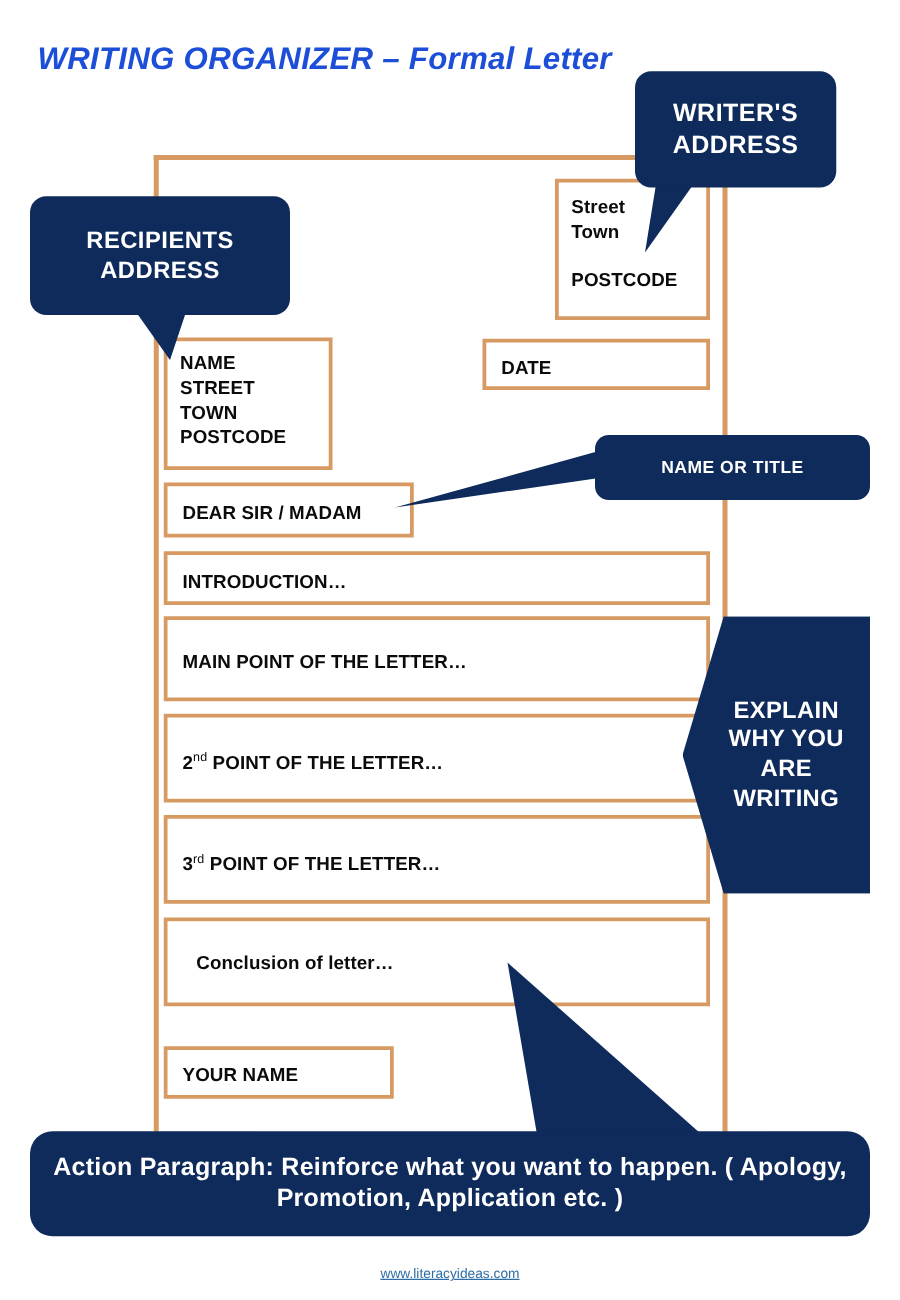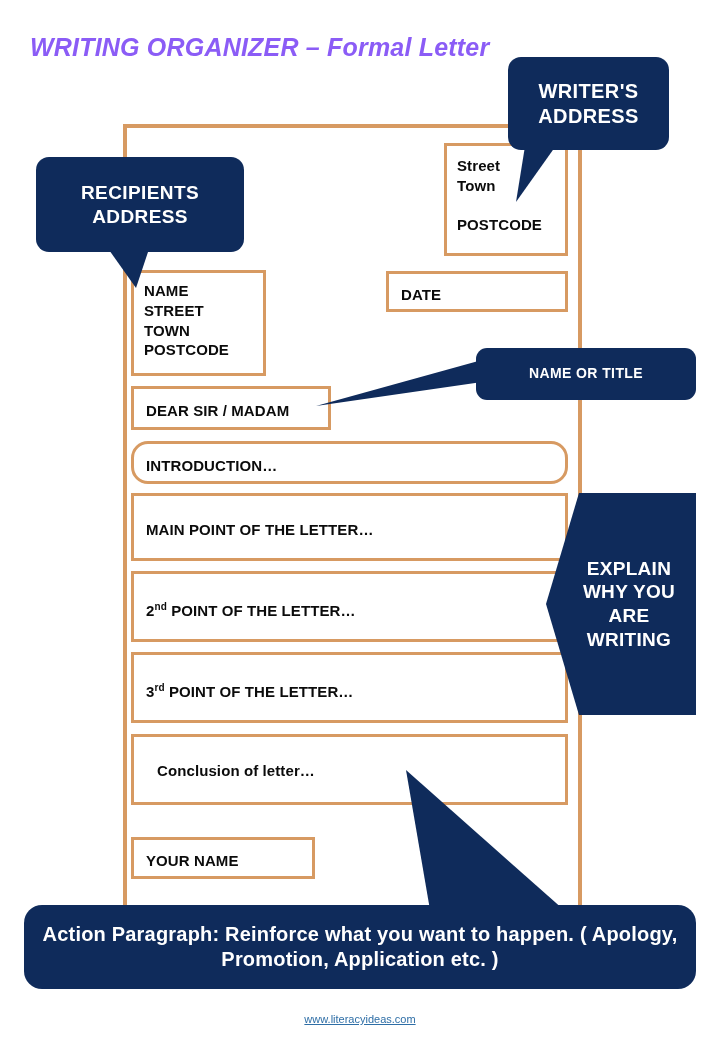--- a/index.html
+++ b/index.html
@@ -19,21 +19,21 @@
   
   .title {
     position: absolute;
     left: 30px;
     top: 33px;
     font-size: 25px;
     font-weight: bold;
     font-style: italic;
     letter-spacing: 0.2px;
     white-space: nowrap;
-    color: #8b5cf6;
+    color: #1d4ed8;
   }
 
   
   .rail {
     position: absolute;
     background: #d79a62;
   }
   .rail-left  { left: 123px; top: 124px; width: 4px;  height: 782px; }
   .rail-right { left: 578px; top: 124px; width: 4px;  height: 782px; }
   .rail-top   { left: 123px; top: 124px; width: 459px; height: 4px; }
@@ -61,42 +61,42 @@
 
   #box-recipient      { left: 131px; top: 270px;  width: 135px; height: 106px; }
   #box-recipient .txt { left: 10px; top: 8px; }
 
   #box-date           { left: 386px; top: 271px;  width: 182px; height: 41px; }
   #box-date .txt      { left: 12px; top: 11px; }
 
   #box-salutation     { left: 131px; top: 386px;  width: 200px; height: 44px; }
   #box-salutation .txt{ left: 12px; top: 12px; }
 
-  #box-intro          { left: 131px; top: 441px;  width: 437px; height: 43px; border-radius: 17px; }
+  #box-intro          { left: 131px; top: 441px;  width: 437px; height: 43px; }
   #box-intro .txt     { left: 12px; top: 12px; }
 
   #box-main           { left: 131px; top: 493px;  width: 437px; height: 68px; }
   #box-main .txt      { left: 12px; top: 24px; }
 
   #box-second         { left: 131px; top: 571px;  width: 437px; height: 71px; }
   #box-second .txt    { left: 12px; top: 26px; }
 
   #box-third          { left: 131px; top: 652px;  width: 437px; height: 71px; }
   #box-third .txt     { left: 12px; top: 26px; }
 
   #box-conclusion     { left: 131px; top: 734px;  width: 437px; height: 71px; }
   #box-conclusion .txt{ left: 23px; top: 24px; }
 
   #box-yourname       { left: 131px; top: 837px;  width: 184px; height: 42px; }
   #box-yourname .txt  { left: 12px; top: 11px; }
 
   .sup {
     font-size: 10px;
     vertical-align: 6px;
-    font-weight: bold;
+    font-weight: normal;
   }
 
   
   .callout {
     position: absolute;
     background: #0f2b5b;
     color: #ffffff;
     font-weight: bold;
     text-align: center;
     display: flex;
@@ -107,21 +107,21 @@
   .callout .ctext { white-space: pre-line; line-height: 1.25; }
 
   #callout-writer {
     left: 508px; top: 57px; width: 161px; height: 93px;
     border-radius: 13px;
     font-size: 20px; letter-spacing: 0.4px;
   }
   #callout-recipients {
     left: 24px; top: 157px; width: 208px; height: 95px;
     border-radius: 13px;
-    font-size: 19px; letter-spacing: 0.4px; margin-left: 12px;
+    font-size: 19px; letter-spacing: 0.4px;
   }
   #callout-nameortitle {
     left: 476px; top: 348px; width: 220px; height: 52px;
     border-radius: 11px;
     font-size: 14px; letter-spacing: 0.4px;
   }
   #callout-action {
     left: 24px; top: 905px; width: 672px; height: 84px;
     border-radius: 18px;
     font-size: 20px; letter-spacing: 0.2px;

